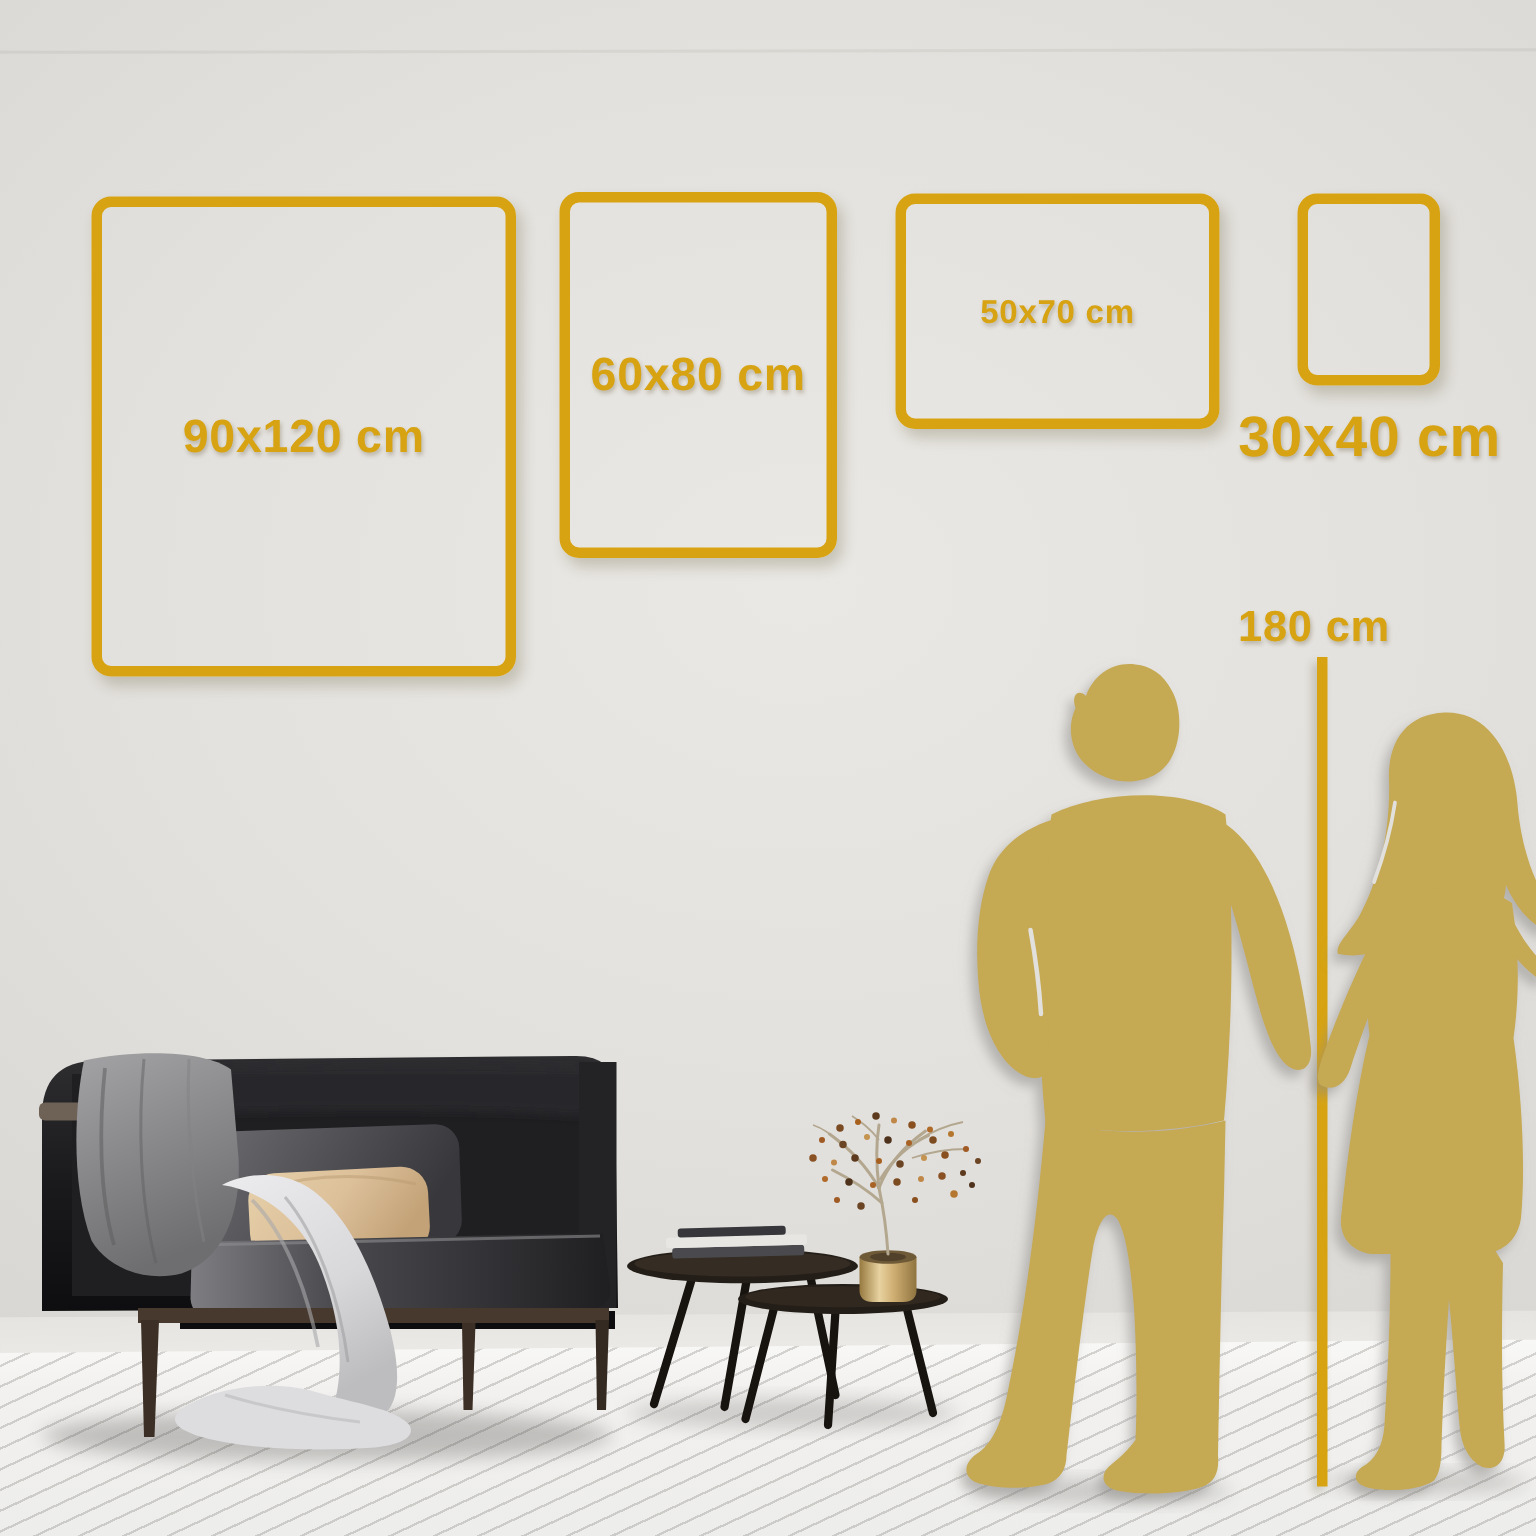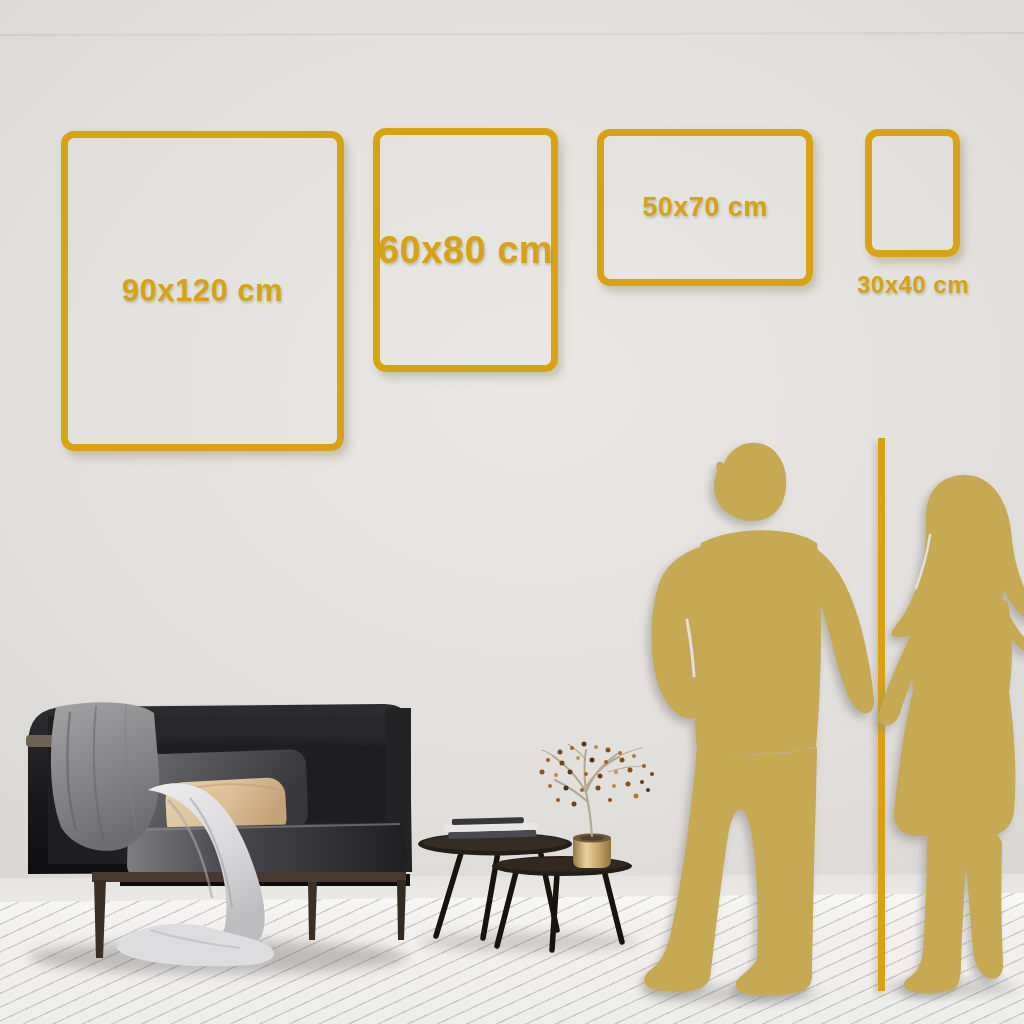--- a/index.html
+++ b/index.html
@@ -38,27 +38,27 @@
     border-radius:13px;z-index:4;display:flex;align-items:center;justify-content:center;
     box-shadow:4px 6px 9px rgba(75,62,25,0.22);
   }
   .frame-label{
     color:var(--gold);font-weight:800;letter-spacing:.5px;white-space:nowrap;
     text-shadow:1px 2px 3px rgba(75,62,25,0.28);
   }
   .f1{left:61px;top:131px;width:283px;height:320px;}
   .f1 .frame-label{font-size:31px;}
   .f2{left:373px;top:128px;width:185px;height:244px;}
-  .f2 .frame-label{font-size:38px;}
+  .f2 .frame-label{font-size:31px;}
   .f3{left:597px;top:129px;width:216px;height:157px;}
-  .f3 .frame-label{font-size:27px;}
+  .f3 .frame-label{font-size:22px;}
   .f4{left:865px;top:129px;width:95px;height:128px;}
   .f4-label{
     position:absolute;left:813px;top:271px;width:200px;text-align:center;z-index:4;
-    color:var(--gold);font-weight:800;font-size:24px;letter-spacing:.5px;
+    color:var(--gold);font-weight:800;font-size:38px;letter-spacing:.5px;
     text-shadow:1px 2px 3px rgba(75,62,25,0.28);
   }
   .height-label{
     position:absolute;left:776px;top:402px;width:200px;text-align:center;z-index:4;
     color:var(--gold);font-weight:800;font-size:29px;letter-spacing:.5px;
     text-shadow:1px 2px 3px rgba(75,62,25,0.28);
   }
   .height-line{
     position:absolute;left:878px;top:438px;width:7px;height:553px;z-index:5;
     background:var(--gold);box-shadow:-3px 4px 6px rgba(75,62,25,0.22);
@@ -244,20 +244,21 @@
   </div>
   <div class="frame f2">
     <span class="frame-label">60x80 cm</span>
   </div>
   <div class="frame f3">
     <span class="frame-label">50x70 cm</span>
   </div>
   <div class="frame f4"></div>
   <div class="f4-label">30x40 cm</div>
 
+  <div class="height-label">180 cm</div>
   <div class="height-line"></div>
 
   <svg class="couple" viewBox="0 0 1024 1024" aria-hidden="true">
     <defs>
       <filter id="softShadow" x="-20%" y="-20%" width="150%" height="150%">
         <feDropShadow dx="-4" dy="5" stdDeviation="4" flood-color="#8f8d89" flood-opacity="0.55"></feDropShadow>
       </filter>
     </defs>
     <g fill="#c5a953" filter="url(#softShadow)">
       <g>

